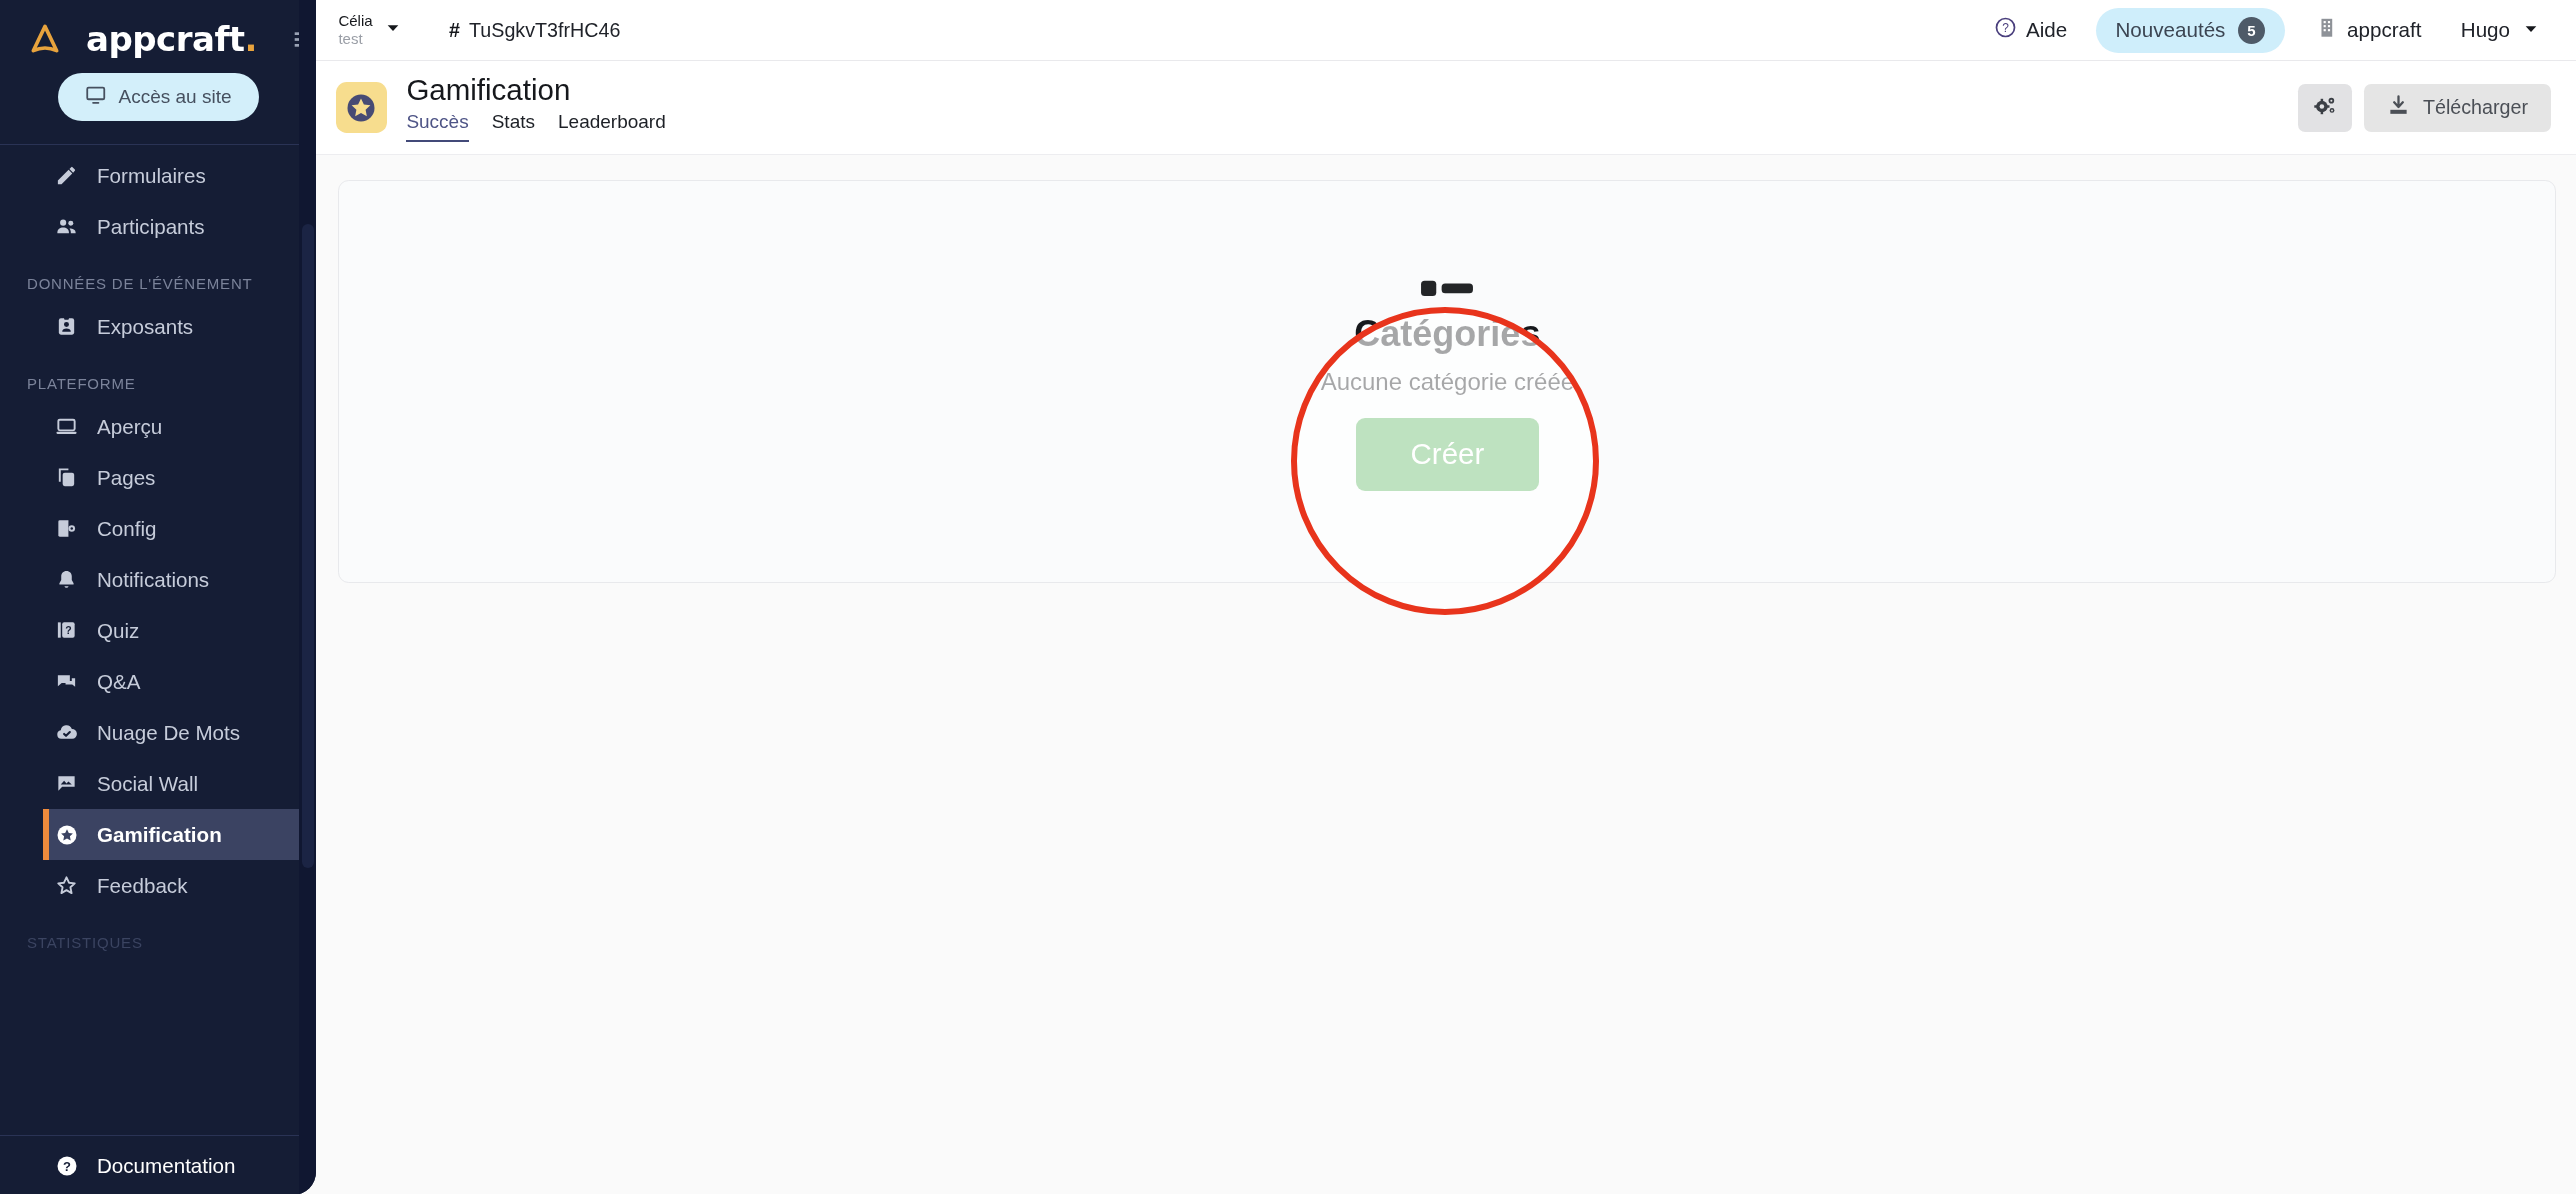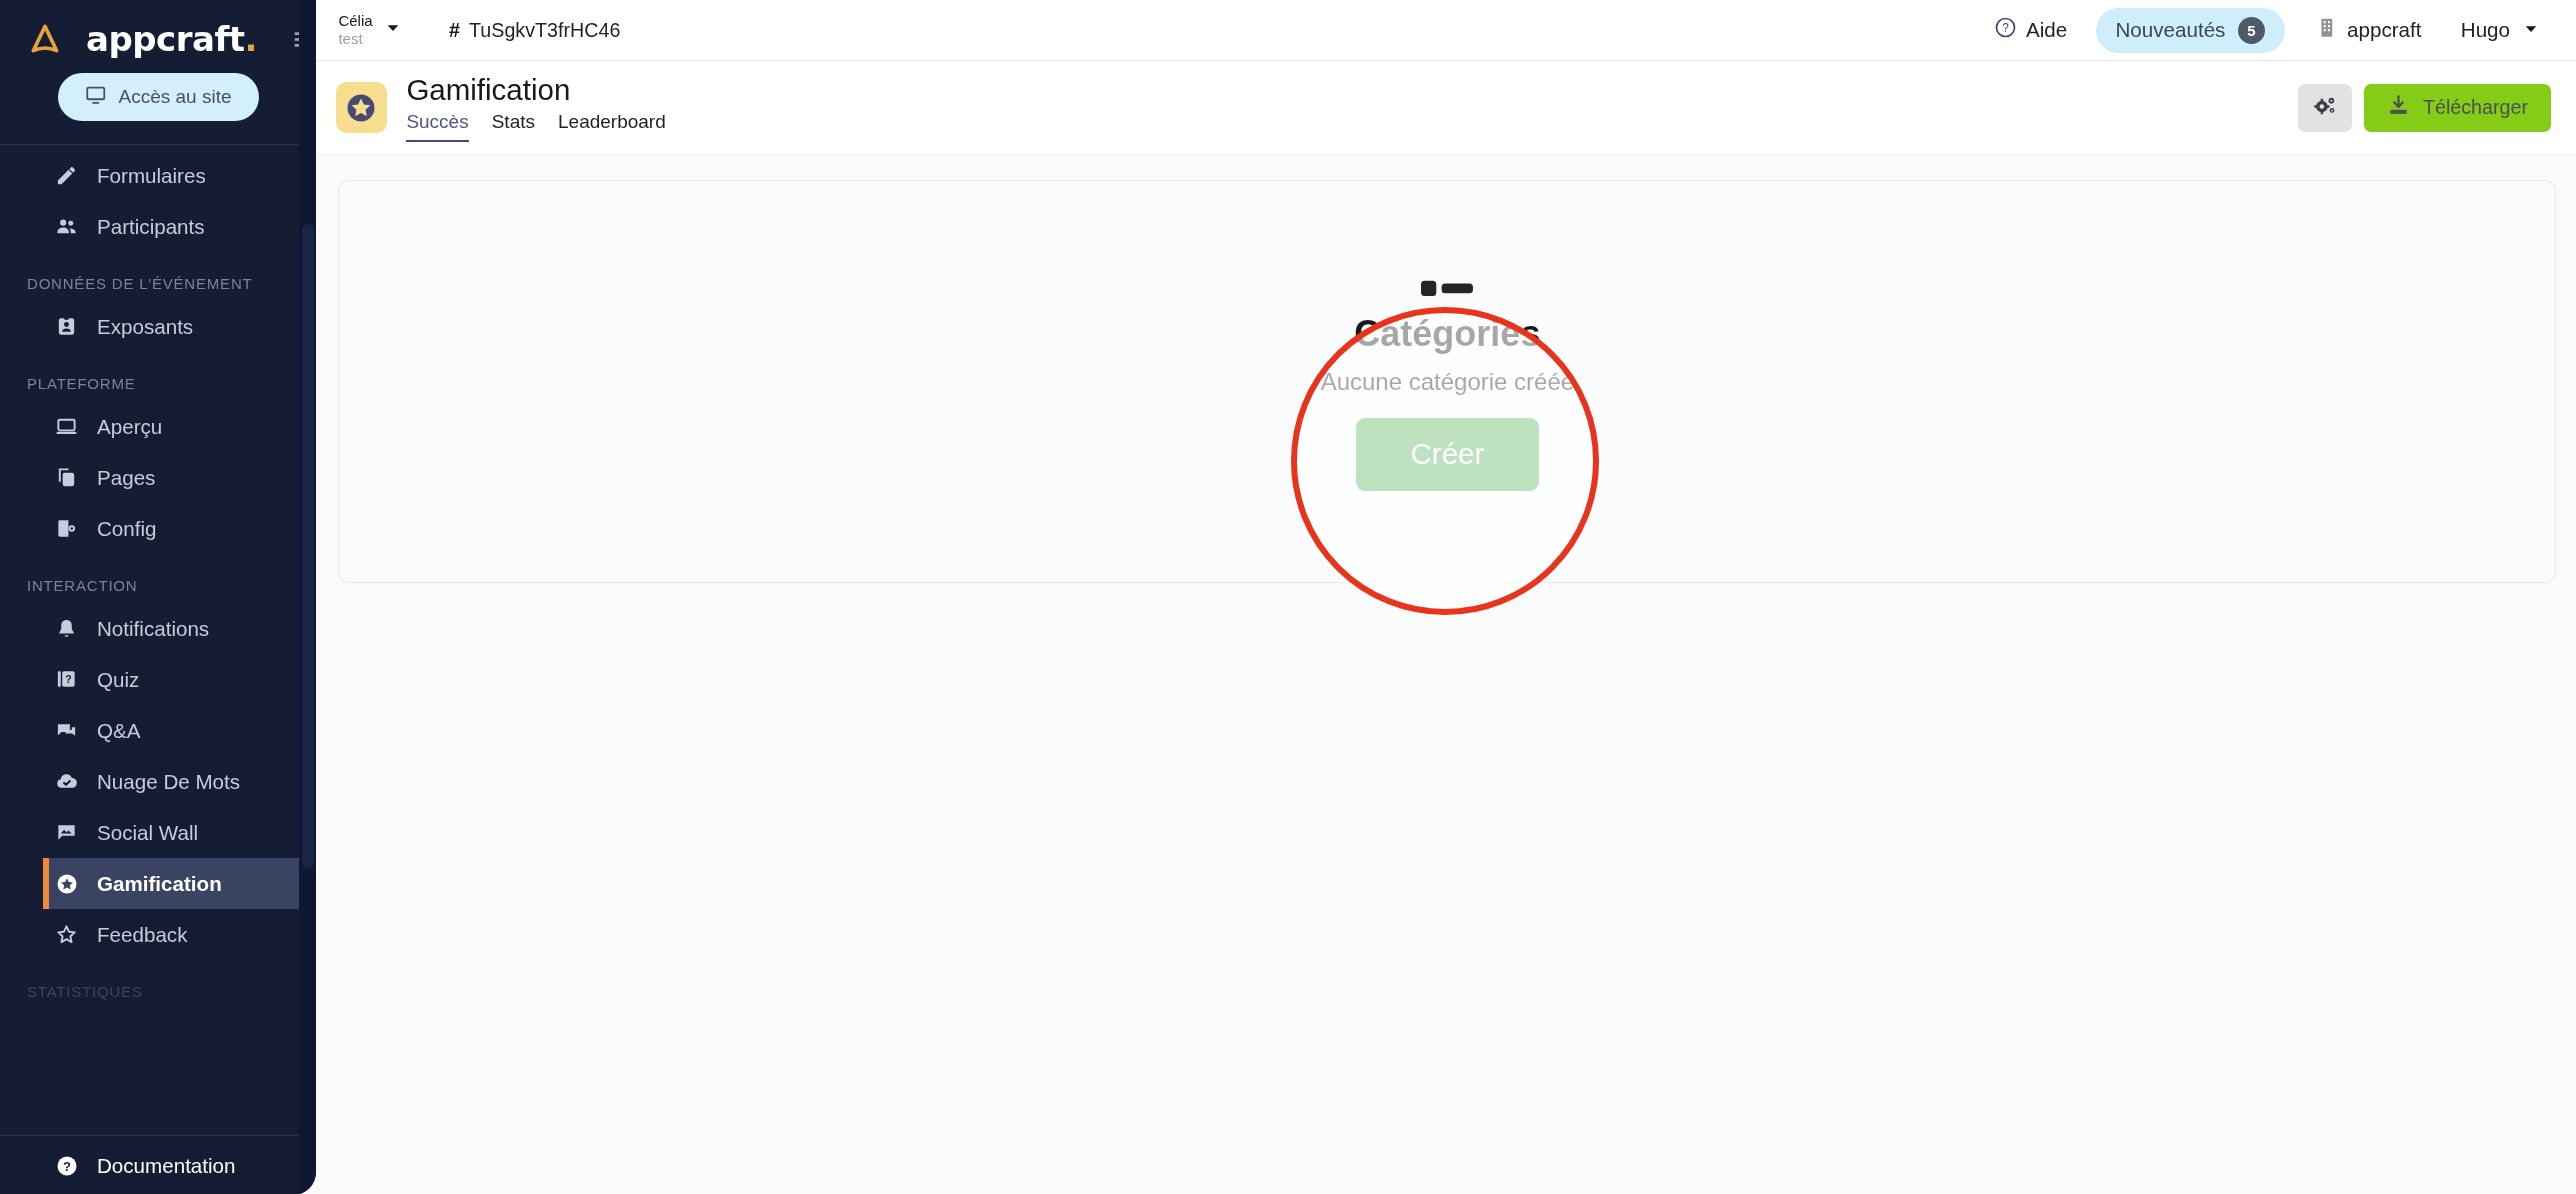--- a/index.html
+++ b/index.html
@@ -254,21 +254,21 @@
   .btn-gear {
     width: 54px; height: 48px;
     background: #e2e2e4;
     border: none; border-radius: 7.2px;
     display: flex; align-items: center; justify-content: center;
     cursor: pointer;
   }
   .btn-download {
     display: flex; align-items: center; gap: 12.5px;
     height: 48px;
-    background: #84cc16;
+    background: #e5e5e5;
     border: none; border-radius: 7.2px;
     padding: 0 23px;
     font-size: 19.7px;
     color: #4b4f56;
     font-family: "Liberation Sans", sans-serif;
     cursor: pointer;
     white-space: nowrap;
   }
 
   
@@ -429,21 +429,20 @@
         <span class="nav-ico">
           <svg width="23" height="23" viewBox="0 0 24 24">
               <path d="M5 3.5h9v17H5a1.5 1.5 0 0 1-1.5-1.5V5A1.5 1.5 0 0 1 5 3.5z" fill="#c6ccda"></path>
               <circle cx="17.5" cy="12" r="3.4" fill="#c6ccda"></circle>
               <circle cx="17.5" cy="12" r="1.3" fill="#151d35"></circle>
             </svg>
         </span>
         <span>Config</span>
       </div>
 
-      <div class="nav-section">INTERACTION</div>
       <div class="nav-item">
         <span class="nav-ico">
           <svg width="23" height="23" viewBox="0 0 24 24">
               <path d="M12 3c-3.3 0-5.5 2.4-5.5 5.6v4L4.6 16v1.2h14.8V16l-1.9-3.4v-4C17.5 5.4 15.3 3 12 3z" fill="#c6ccda"></path>
               <path d="M9.8 19a2.3 2.3 0 0 0 4.4 0H9.8z" fill="#c6ccda"></path>
             </svg>
         </span>
         <span>Notifications</span>
       </div>
       <div class="nav-item">

